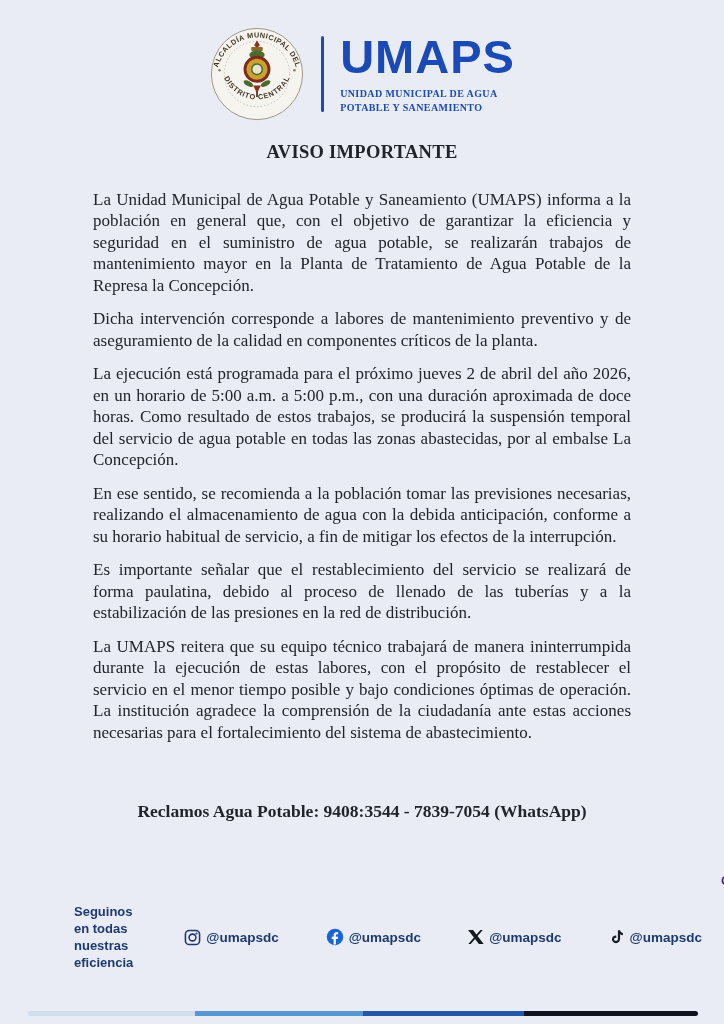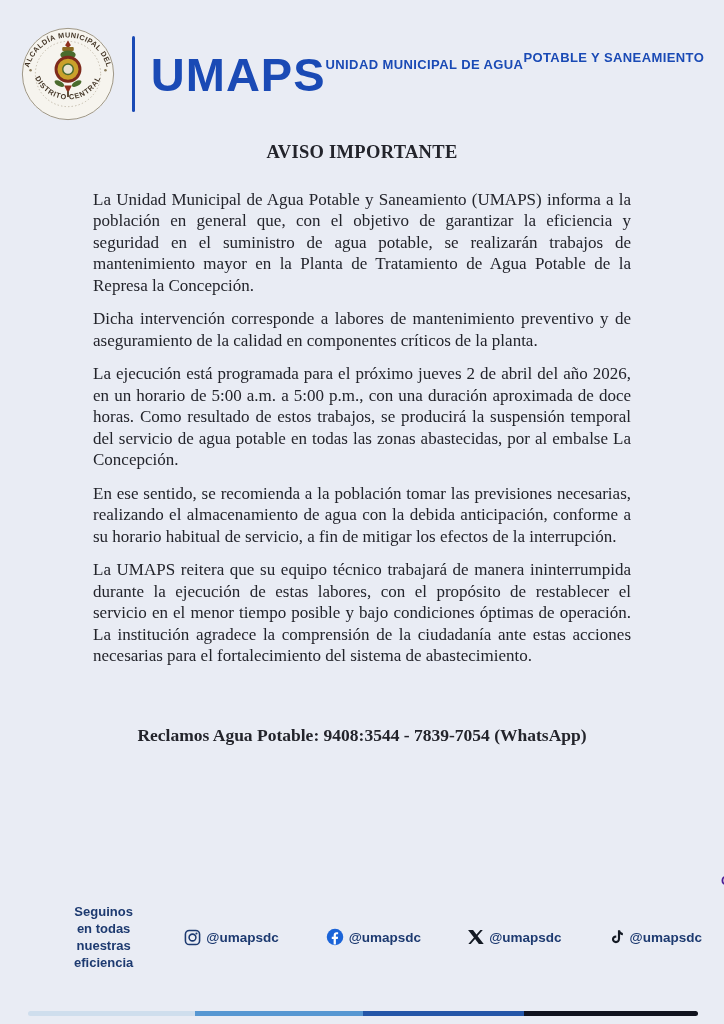--- a/index.html
+++ b/index.html
@@ -13,29 +13,29 @@
   }
   
   header {
     display:flex; justify-content:center; align-items:center;
     gap:16px; padding-top:26px;
   }
   .seal-wrap { width:96px; height:96px; }
   .header-divider {
     width:3px; height:76px; background:#1a4ab5; border-radius:2px;
   }
-  .brand { display:flex; flex-direction:row; }
+  .brand { display:flex; flex-direction:column; }
   .brand-name {
     font-family:"Liberation Sans","DejaVu Sans",sans-serif;
     font-weight:bold; font-size:47px; line-height:1;
     letter-spacing:1px; color:#1a4ab5;
   }
   .brand-sub {
-    font-family:Liberation Sans, sans-serif;
-    font-weight:bold; font-size:13px; line-height:14px;
+    font-family:Liberation Serif, serif;
+    font-weight:bold; font-size:10px; line-height:14px;
     letter-spacing:0.4px; color:#1a4ab5;
   }
   .brand-sub.first { margin-top:7px; }
   
   main { width:538px; margin:20px auto 0; font-size:17px; line-height:21.5px; }
   .doc-title {
     margin:16px 0 25px; text-align:center;
     font-size:18.5px; font-weight:bold; letter-spacing:0.3px;
   }
   main p.body-par { margin:0 0 12px; text-align:justify; }
@@ -47,21 +47,21 @@
     margin:58px 0 0; text-align:center;
     font-weight:bold; font-size:17.5px;
   }
   
   footer { position:absolute; left:0; right:0; bottom:8px;
     font-family:"Liberation Sans","DejaVu Sans",sans-serif; }
   .footer-row {
     display:flex; align-items:center;
     padding:0 26px 0 74px; gap:19px;
   }
-  .follow { font-weight:bold; font-size:13px; line-height:17px; color:#1d3a70; margin-right:4px;text-align:center; }
+  .follow { font-weight:bold; font-size:13px; line-height:17px; color:#1d3a70; margin-right:4px; }
   .social-item { display:flex; align-items:center; gap:5px;
     font-weight:bold; font-size:13.5px; color:#1d3a70;padding-left:28px; }
   .social-item svg { display:block; }
   .contact { margin-left:auto; text-align:right; color:#4c1d95; }
   .contact-label { font-weight:bold; font-size:12.5px; line-height:17px; }
   .phones { display:flex; align-items:center; justify-content:flex-end; gap:4px;
     font-weight:bold; font-size:14px; line-height:18px;flex-direction:column; }
   .gradient-bar {
     height:5px; margin:10px 26px 0 28px; border-radius:3px;
     background:linear-gradient(to right,
@@ -117,20 +117,21 @@
       <div class="brand-sub">POTABLE Y SANEAMIENTO</div>
     </div>
   </header>
 
   <main>
     <h1 class="doc-title">AVISO IMPORTANTE</h1>
     <p class="body-par">La Unidad Municipal de Agua Potable y Saneamiento (UMAPS) informa a la población en general que, con el objetivo de garantizar la eficiencia y seguridad en el suministro de agua potable, se realizarán trabajos de mantenimiento mayor en la Planta de Tratamiento de Agua Potable de la Represa la Concepción.</p>
     <p class="body-par">Dicha intervención corresponde a labores de mantenimiento preventivo y de aseguramiento de la calidad en componentes críticos de la planta.</p>
     <p class="body-par">La ejecución está programada para el próximo jueves 2 de abril del año 2026, en un horario de 5:00 a.m. a 5:00 p.m., con una duración aproximada de doce horas. Como resultado de estos trabajos, se producirá la suspensión temporal del servicio de agua potable en todas las zonas abastecidas, por al embalse La Concepción.</p>
     <p class="body-par">En ese sentido, se recomienda a la población tomar las previsiones necesarias, realizando el almacenamiento de agua con la debida anticipación, conforme a su horario habitual de servicio, a fin de mitigar los efectos de la interrupción.</p>
+    <p class="body-par">Es importante señalar que el restablecimiento del servicio se realizará de forma paulatina, debido al proceso de llenado de las tuberías y a la estabilización de las presiones en la red de distribución.</p>
     <p class="body-par">La UMAPS reitera que su equipo técnico trabajará de manera ininterrumpida durante la ejecución de estas labores, con el propósito de restablecer el servicio en el menor tiempo posible y bajo condiciones óptimas de operación. La institución agradece la comprensión de la ciudadanía ante estas acciones necesarias para el fortalecimiento del sistema de abastecimiento.</p>
     <p class="claims">Reclamos Agua Potable: 9408:3544 - 7839-7054 (WhatsApp)</p>
   </main>
 
   <footer>
     <div class="footer-row">
       <div class="follow">
         <div>Seguinos en todas</div>
         <div>nuestras eficiencia</div>
       </div>

